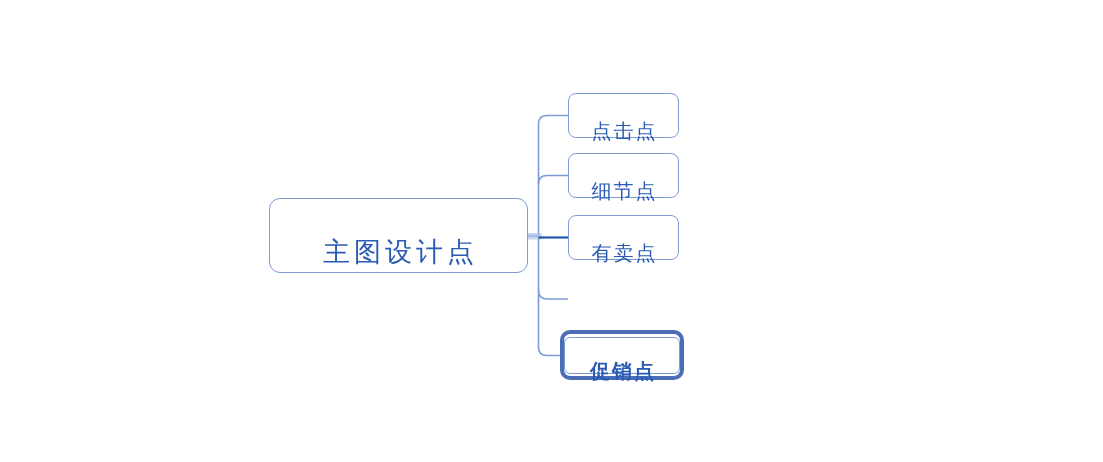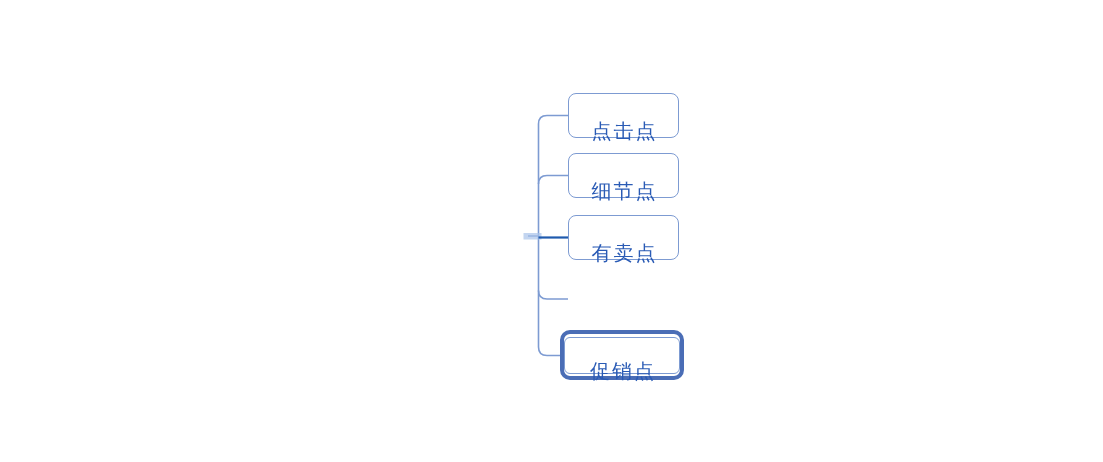--- a/index.html
+++ b/index.html
@@ -85,20 +85,21 @@
     background: #ffffff;
     display: flex;
     align-items: center;
     justify-content: center;
   }
   .selected-inner {
     position: static;
     width: 128px;
     height: 37px;
     border-radius: 6px;
+    font-weight: bold;
   }
   .node-label {
     display: inline-block;
     margin-top: 32px;
   }
 </style>
 </head>
 <body>
 
 <div class="canvas">
@@ -111,20 +112,23 @@
 
     <path class="light" d="M 538.5 290.5 Q 538.5 299 547 299 L 568 299"></path>
 
     <path class="light" d="M 528 236 L 538.5 236"></path>
 
     <rect class="hl" x="523.5" y="233" width="18" height="6.5"></rect>
 
     <path class="dark" d="M 538.5 237.5 L 568 237.5"></path>
   </svg>
 
+  <div class="node root-node">
+    <span class="node-label">主图设计点</span>
+  </div>
 
   <div class="node child-node child-1">
     <span class="node-label">点击点</span>
   </div>
 
   <div class="node child-node child-2">
     <span class="node-label">细节点</span>
   </div>
 
   <div class="node child-node child-3">

